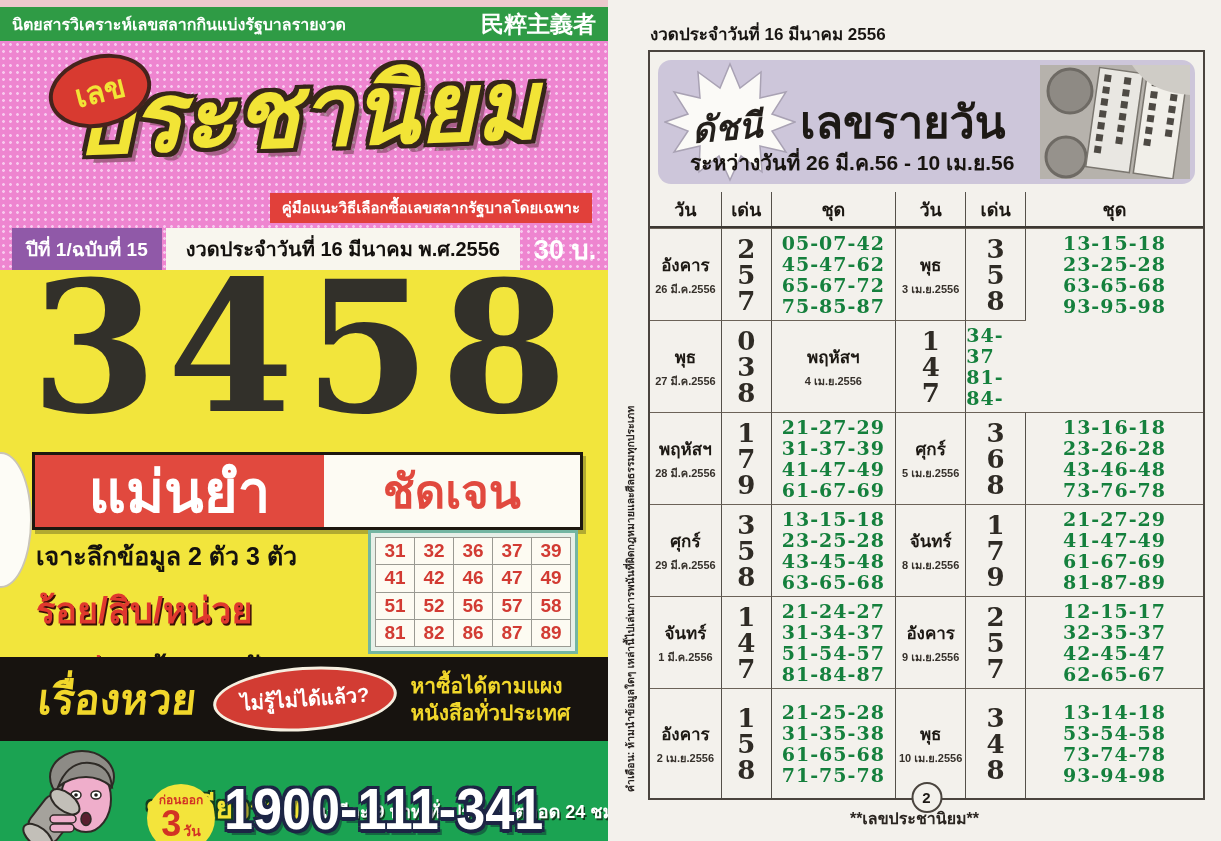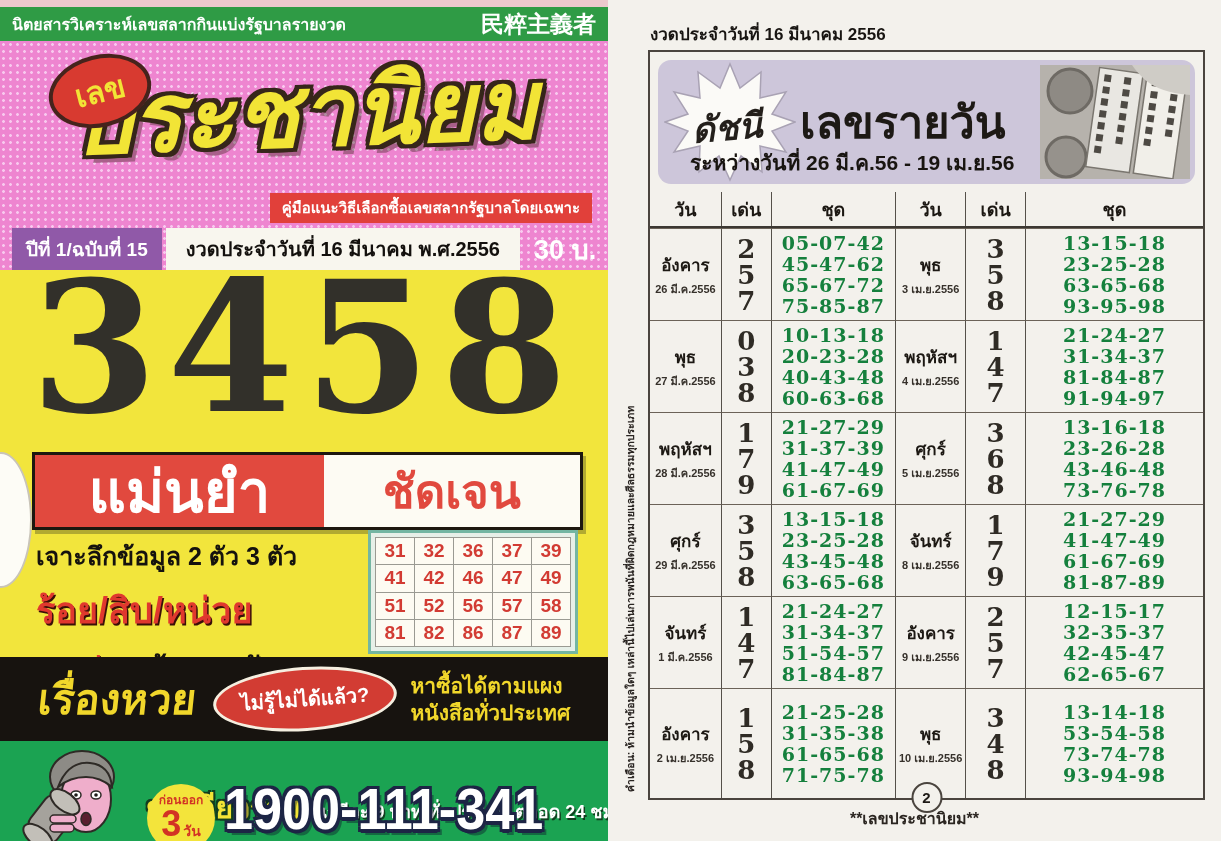--- a/index.html
+++ b/index.html
@@ -258,21 +258,21 @@
   <div class="page-right">
     <div class="r-heading">งวดประจำวันที่ 16 มีนาคม 2556</div>
 
     <div class="outer-box">
       <div class="panel">
         <svg class="star-wrap" width="132" height="120" viewBox="0 0 132 120">
           <polygon fill="#fbfaf7" stroke="#a9a2b4" stroke-width="1.5" points="66,2 76,26 97,10 96,36 122,30 108,52 131,60 108,69 122,90 96,84 98,110 77,94 66,118 55,94 35,110 36,84 10,90 24,69 1,60 24,52 10,30 36,36 34,10 56,26"></polygon>
         </svg>
         <div class="star-text">ดัชนี</div>
         <div class="panel-title">เลขรายวัน</div>
-        <div class="panel-range">ระหว่างวันที่ 26 มี.ค.56 - 19 เม.ย.56</div>
+        <div class="panel-range">ระหว่างวันที่ 26 มี.ค.56 - 10 เม.ย.56</div>
         <svg class="panel-photo" width="150" height="114" viewBox="0 0 150 114">
           <rect width="150" height="114" fill="#b6b2ac"></rect>
           <circle cx="30" cy="26" r="22" fill="#8e8a84" stroke="#6e6a64" stroke-width="3"></circle>
           <circle cx="26" cy="92" r="20" fill="#96928c" stroke="#6e6a64" stroke-width="3"></circle>
           <g transform="rotate(8 95 60)">
             <rect x="52" y="8" width="44" height="100" fill="#e9e7e2" stroke="#7a766f" stroke-width="1.5"></rect>
             <rect x="100" y="6" width="40" height="102" fill="#f1efe9" stroke="#7a766f" stroke-width="1.5"></rect>
             <g fill="#4e4a44">
               <rect x="58" y="14" width="7" height="7"></rect>
                 <rect x="58" y="26" width="7" height="7"></rect>
@@ -350,26 +350,20 @@
         <div class="trow">
           <div class="c">
             <div class="dn">พุธ</div>
             <div class="dd">27 มี.ค.2556</div>
           </div>
           <div class="c hot">
             <div>0</div>
             <div>3</div>
             <div>8</div>
           </div>
-          <div class="c sets">
-            <div>10-13-18</div>
-            <div>20-23-28</div>
-            <div>40-43-48</div>
-            <div>60-63-68</div>
-          </div>
           <div class="c">
             <div class="dn">พฤหัสฯ</div>
             <div class="dd">4 เม.ย.2556</div>
           </div>
           <div class="c hot">
             <div>1</div>
             <div>4</div>
             <div>7</div>
           </div>
           <div class="c sets">

